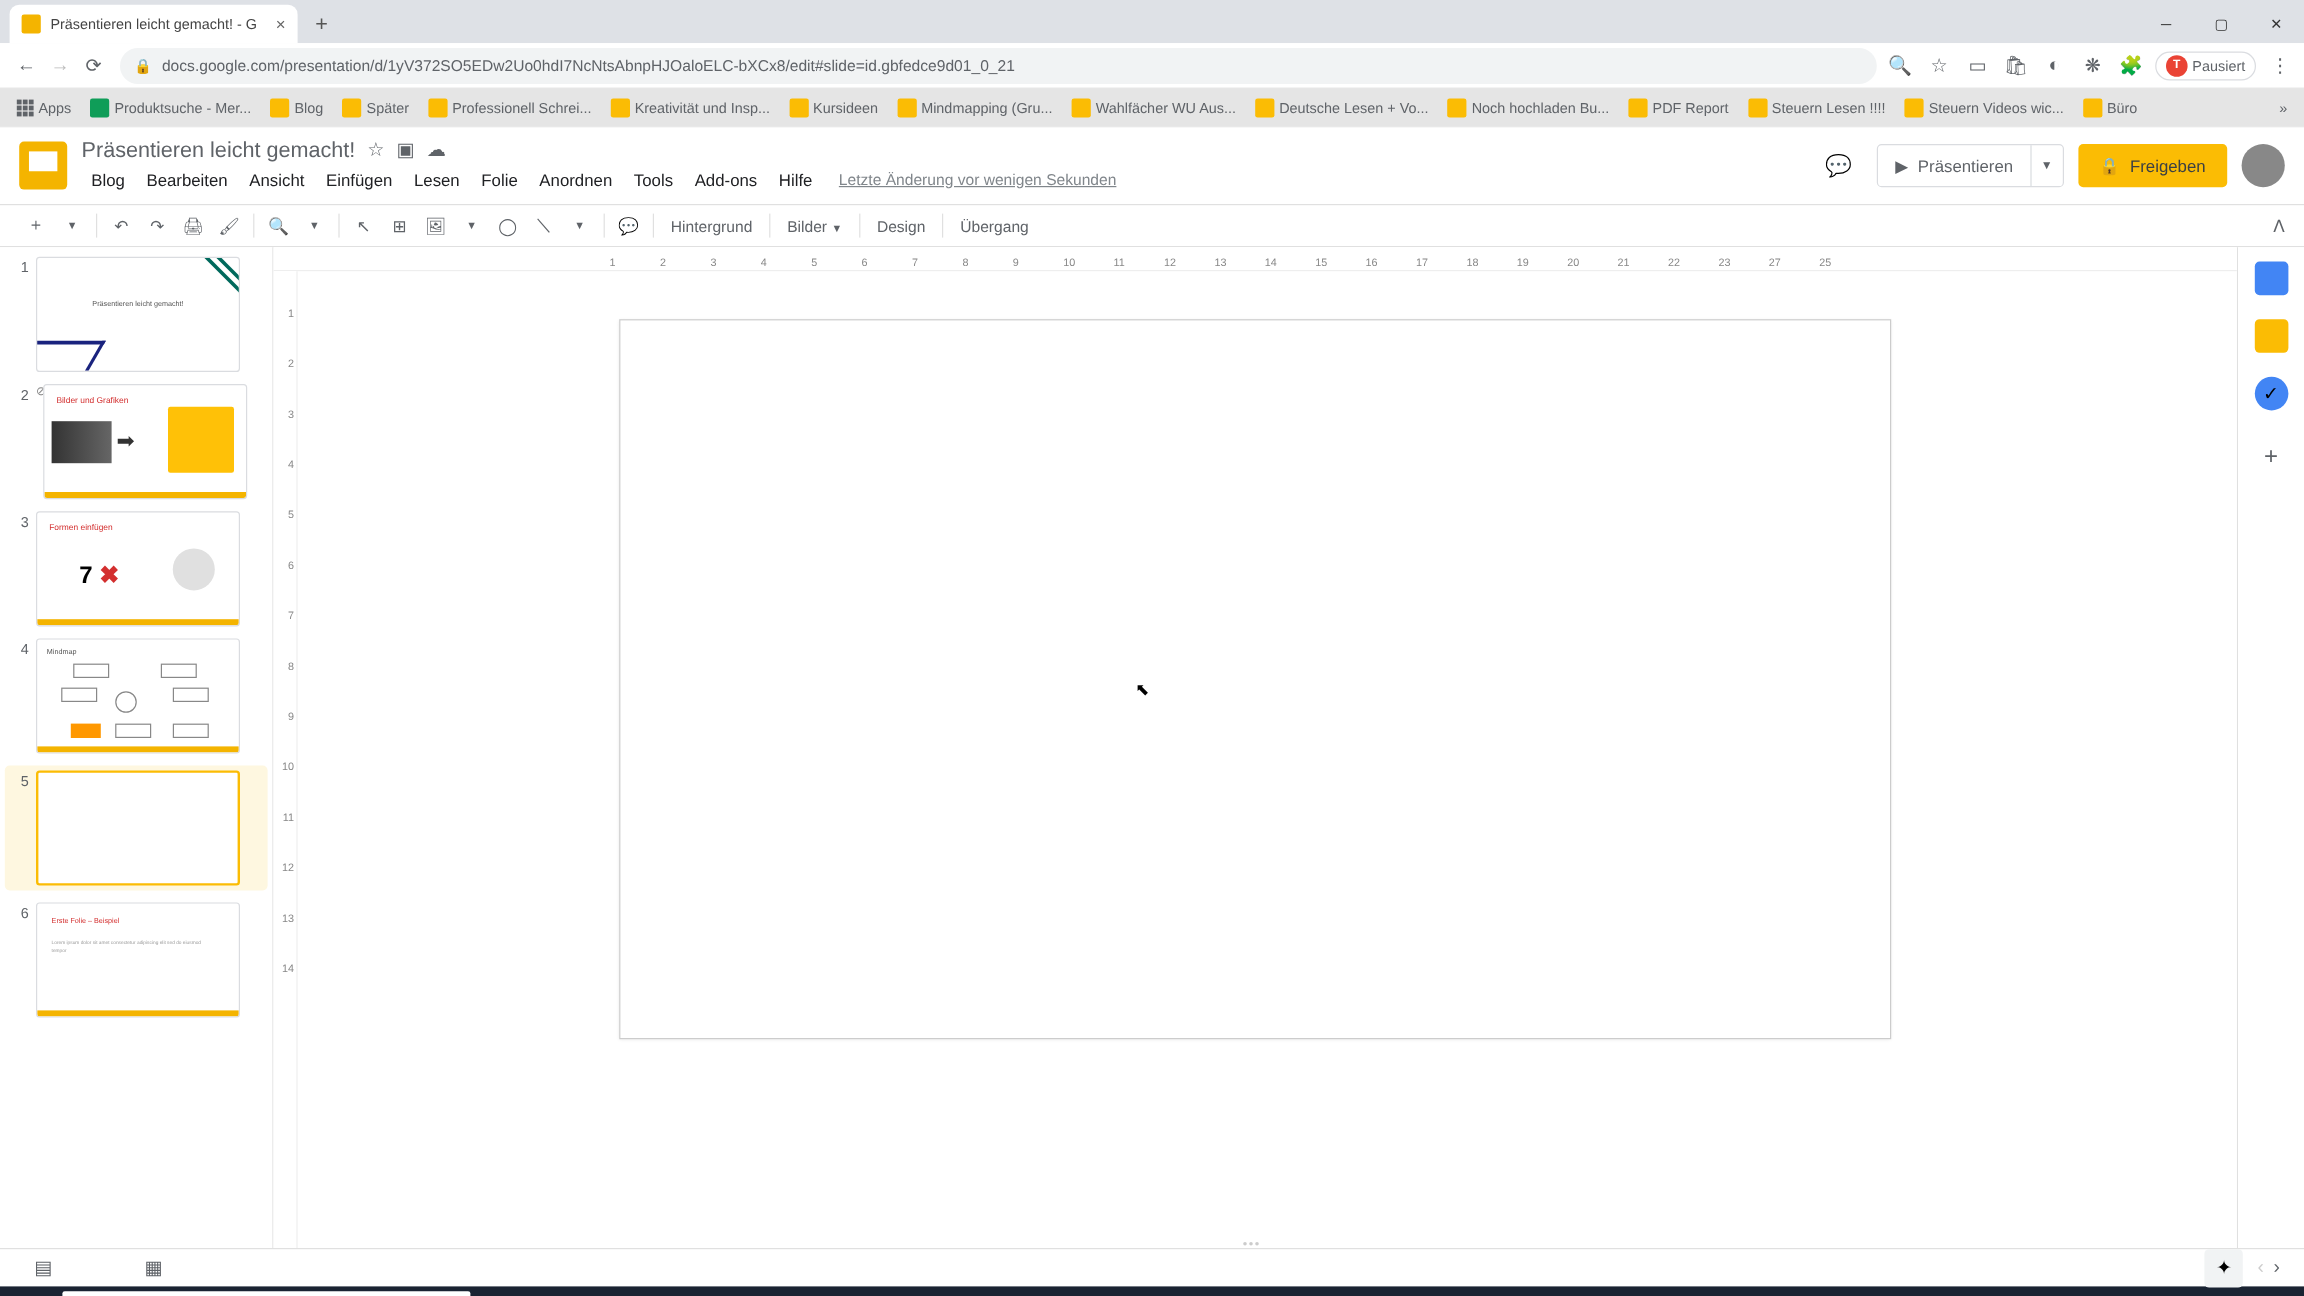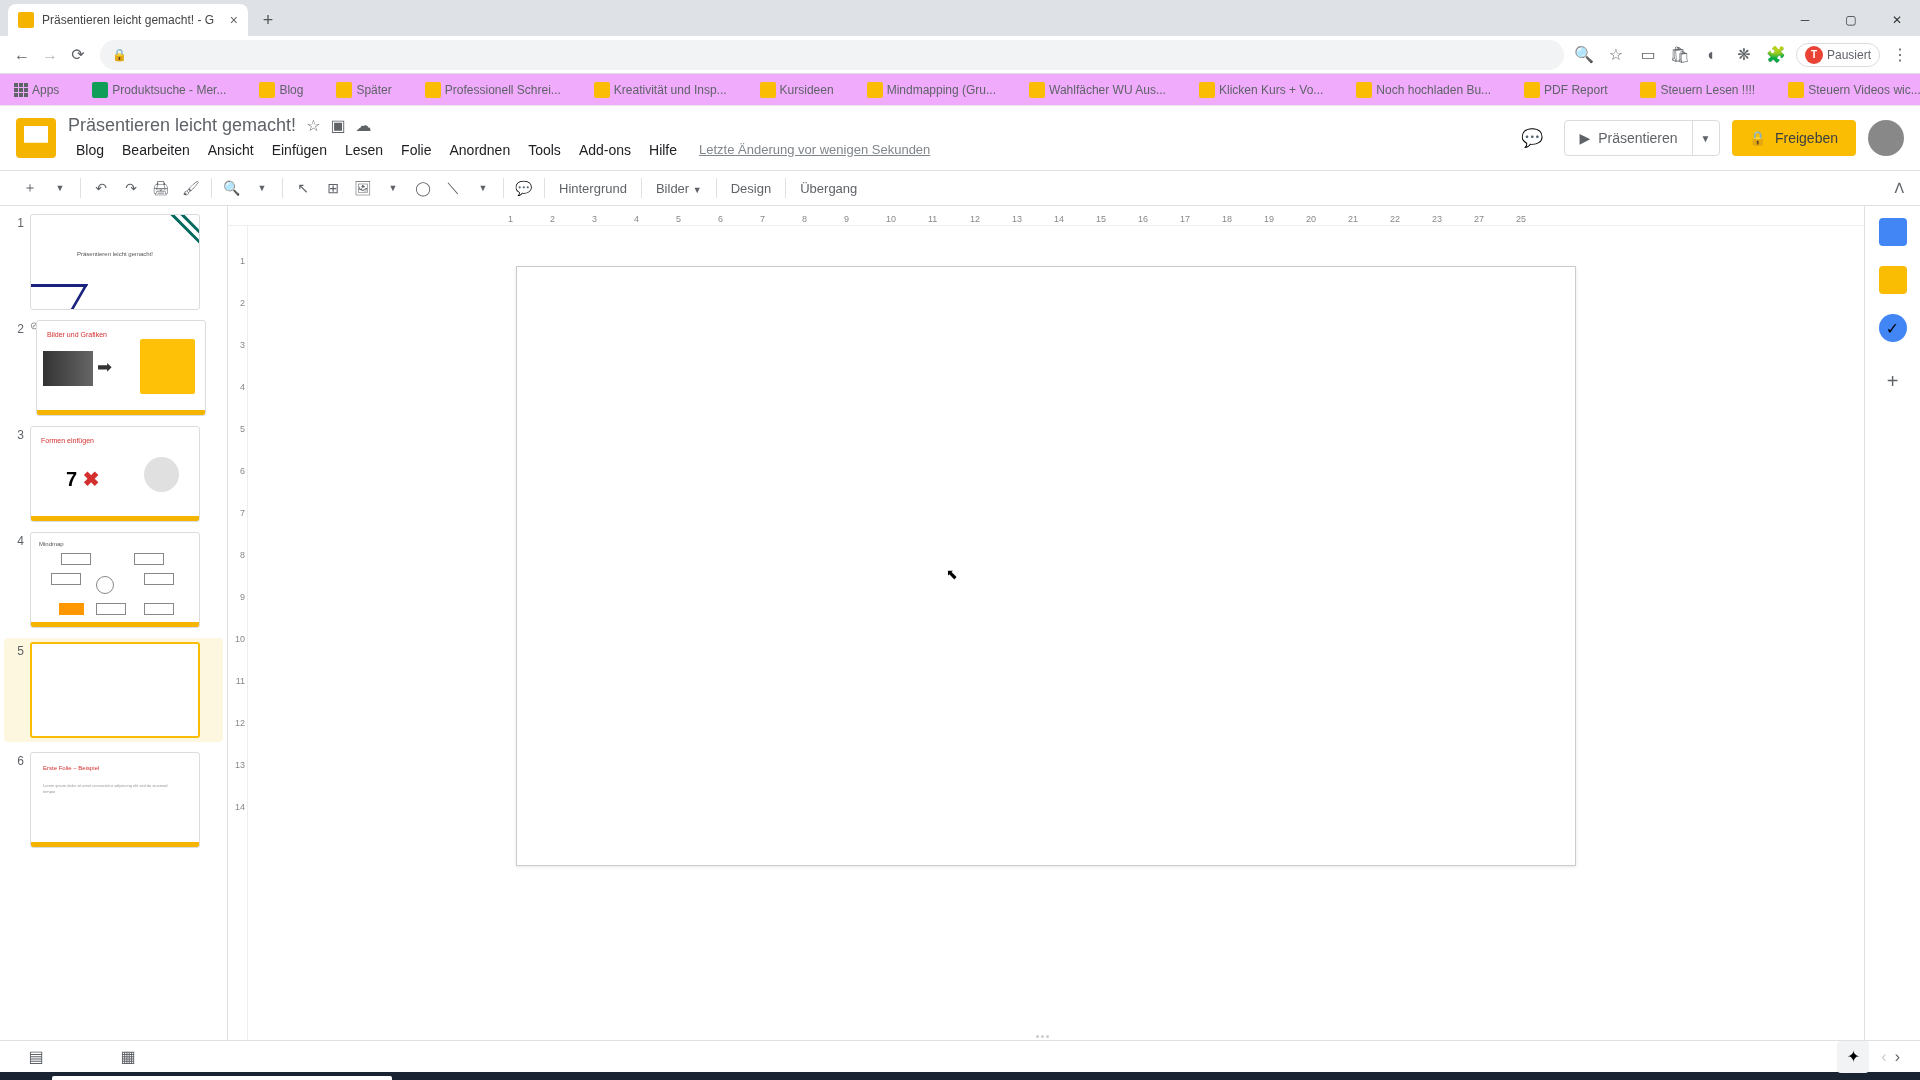--- a/index.html
+++ b/index.html
@@ -17,21 +17,21 @@
 .addr-bar { height: 38px; background: #fff; display: flex; align-items: center; padding: 0 8px; border-bottom: 1px solid #e0e0e0; }
 .nav-btn { width: 28px; height: 28px; display: flex; align-items: center; justify-content: center; color: #5f6368; border-radius: 50%; cursor: pointer; font-size: 16px; }
 .nav-btn.disabled { color: #bbb; }
 .url-box { flex: 1; height: 30px; background: #f1f3f4; border-radius: 15px; display: flex; align-items: center; padding: 0 12px; margin: 0 8px; font-size: 13px; color: #5f6368; }
 .url-box .lock { margin-right: 8px; font-size: 12px; }
 .addr-icons { display: flex; gap: 8px; align-items: center; }
 .addr-icon { width: 24px; height: 24px; display: flex; align-items: center; justify-content: center; color: #5f6368; cursor: pointer; }
 .pause-badge { border: 1px solid #dadce0; border-radius: 14px; padding: 2px 8px; font-size: 12px; color: #5f6368; display: flex; align-items: center; gap: 4px; }
 .pause-badge .dot { width: 18px; height: 18px; background: #ea4335; border-radius: 50%; color:#fff; display:flex; align-items:center; justify-content:center; font-size:10px; font-weight:bold;}
 
-.bookmarks { height: 32px; background: #f0abfc; display: flex; align-items: center; padding: 0 8px; gap: 21px; border-bottom: 1px solid #e8e8e8; font-size: 12px; color: #5f6368; }
+.bookmarks { height: 32px; background: #e5e5e5; display: flex; align-items: center; padding: 0 8px; gap: 4px; border-bottom: 1px solid #e8e8e8; font-size: 12px; color: #5f6368; }
 .bm-item { display: flex; align-items: center; gap: 4px; padding: 4px 6px; border-radius: 4px; cursor: pointer; white-space: nowrap; }
 .bm-icon { width: 16px; height: 16px; background: #fbbc04; border-radius: 2px; display:inline-block; }
 .apps-grid { display: grid; grid-template-columns: repeat(3,4px); grid-template-rows: repeat(3,4px); gap: 1px; }
 .apps-grid span { background: #5f6368; }
 
 
 .docs-header { height: 64px; display: flex; align-items: center; padding: 0 16px; }
 .docs-logo { width: 40px; height: 40px; background: #f4b400; border-radius: 4px; margin-right: 12px; position: relative; }
 .docs-logo::after { content:''; position:absolute; inset:8px; background:#fff; clip-path: polygon(0 0, 100% 0, 100% 70%, 0 70%); }
 .doc-title-area { display: flex; flex-direction: column; }
@@ -127,20 +127,21 @@
     <div class="win-btn">✕</div>
   </div>
 </div>
 
 <div class="addr-bar">
   <div class="nav-btn">←</div>
   <div class="nav-btn disabled">→</div>
   <div class="nav-btn">⟳</div>
   <div class="url-box">
     <span class="lock">🔒</span>
+    <span>docs.google.com/presentation/d/1yV372SO5EDw2Uo0hdI7NcNtsAbnpHJOaloELC-bXCx8/edit#slide=id.gbfedce9d01_0_21</span>
   </div>
   <div class="addr-icons">
     <div class="addr-icon">🔍</div>
     <div class="addr-icon">☆</div>
     <div class="addr-icon">▭</div>
     <div class="addr-icon">🛍</div>
     <div class="addr-icon">◐</div>
     <div class="addr-icon">❋</div>
     <div class="addr-icon">🧩</div>
     <div class="pause-badge">
@@ -193,21 +194,21 @@
   <div class="bm-item">
       <span class="bm-icon"></span>
       <span>Mindmapping  (Gru...</span>
     </div>
   <div class="bm-item">
       <span class="bm-icon"></span>
       <span>Wahlfächer WU Aus...</span>
     </div>
   <div class="bm-item">
       <span class="bm-icon"></span>
-      <span>Klicken Kurs + Vo...</span>
+      <span>Deutsche Lesen + Vo...</span>
     </div>
   <div class="bm-item">
       <span class="bm-icon"></span>
       <span>Noch hochladen Bu...</span>
     </div>
   <div class="bm-item">
       <span class="bm-icon"></span>
       <span>PDF Report</span>
     </div>
   <div class="bm-item">

